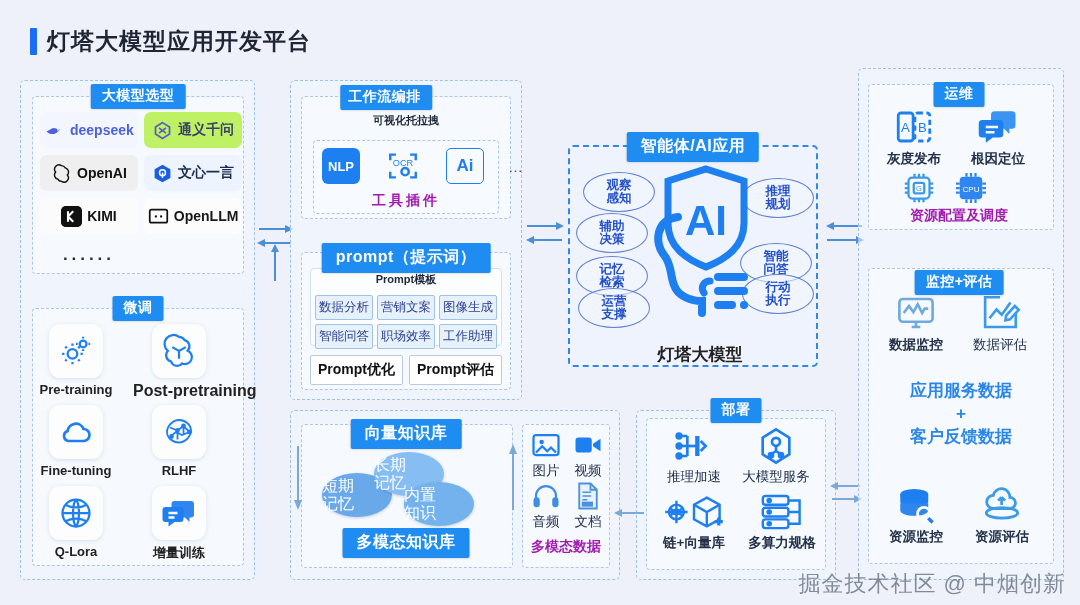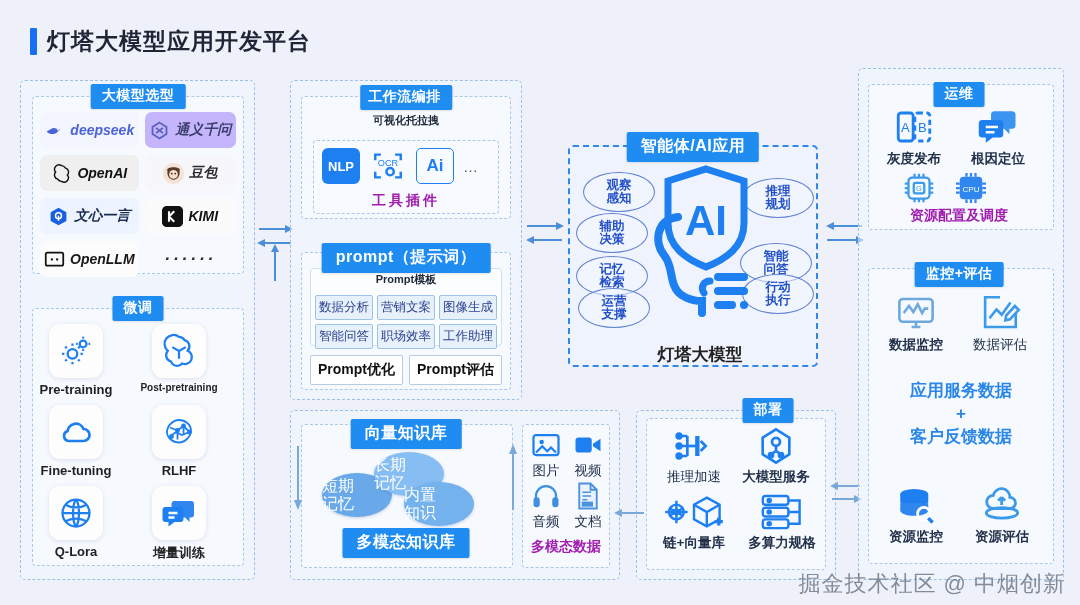--- a/index.html
+++ b/index.html
@@ -51,29 +51,28 @@
     z-index: 6;
     box-shadow: 0 1px 2px rgba(0,0,0,.10);
   }
   .badge.lg { font-size: 16px; padding: 4px 14px 5px; }
 
   
   .model-grid {
     position: absolute; display: grid;
     grid-template-columns: 1fr 1fr;
     gap: 7px 6px;
-    font-style: italic;
   }
   .model-chip {
     display: flex; align-items: center; justify-content: center; gap: 5px;
     border-radius: 7px; height: 36px; padding: 0 4px;
     font-size: 14px; font-weight: bold;
   }
   .chip-ds  { background: #f3f5ff; color: #4b62d8; }
-  .chip-qw  { background: #c4b5fd; color: #3b3f6b; text-align: right; }
+  .chip-qw  { background: #bef264; color: #3b3f6b; text-align: right; }
   .chip-oai { background: #efefef; color: #111; }
   .chip-db  { background: #f7f7fb; color: #2b2b2b; }
   .chip-wx  { background: #eef4ff; color: #1a2b50; }
   .chip-km  { background: #fbfbfb; color: #111; }
   .chip-ol  { background: #fcfcfc; color: #171717; }
   .chip-dots{ background: transparent; color: #2b2b2b; letter-spacing: 3px; font-size: 17px; }
 
   .logo-sq { width: 21px; height: 21px; border-radius: 5px; display:inline-block; flex: 0 0 auto;}
 
   
@@ -168,32 +167,20 @@
       <span>通义千问</span>
     </div>
     <div class="model-chip chip-oai">
       <span class="logo-sq">
         <svg width="21" height="21" viewBox="0 0 24 24">
             <path d="M12 3a5 5 0 014.3 2.5 5 5 0 012.4 8.2A5 5 0 0112 21a5 5 0 01-4.3-2.5 5 5 0 01-2.4-8.2A5 5 0 0112 3z" fill="none" stroke="#111" stroke-width="1.6"></path>
           </svg>
       </span>
       <span>OpenAI</span>
     </div>
-    <div class="model-chip chip-db">
-      <span class="logo-sq" style="border-radius:50%;overflow:hidden;background:#f3dfd4">
-        <svg width="21" height="21" viewBox="0 0 24 24">
-            <circle cx="12" cy="12" r="12" fill="#f6e3d8"></circle>
-            <path d="M5 7c2-3 12-3 14 0v4c0 5-4 8-7 8s-7-3-7-8z" fill="#5b3a2c"></path>
-            <circle cx="12" cy="13" r="5" fill="#fadfce"></circle>
-            <circle cx="10" cy="12" r="1" fill="#3b2418"></circle>
-            <circle cx="14" cy="12" r="1" fill="#3b2418"></circle>
-          </svg>
-      </span>
-      <span>豆包</span>
-    </div>
     <div class="model-chip chip-wx">
       <span class="logo-sq">
         <svg width="21" height="21" viewBox="0 0 24 24">
             <path d="M12 2l9 5v10l-9 5-9-5V7z" fill="#1a5fe0"></path>
             <circle cx="12" cy="11" r="3.4" fill="none" stroke="#fff" stroke-width="1.7"></circle>
             <path d="M12 11v6" stroke="#fff" stroke-width="1.7"></path>
           </svg>
       </span>
       <span>文心一言</span>
     </div>
@@ -235,21 +222,21 @@
     </div>
     <div class="icon-label">Pre-training</div>
   </div>
   <div class="icon-cell" style="left:133px; top:324px;">
     <div class="icon-box">
       <svg width="36" height="36" viewBox="0 0 24 24" fill="none" stroke="#1d7ff0" stroke-width="1.5">
           <path d="M12 2.6a4.3 4.3 0 013.7 2.1 4.3 4.3 0 012.1 7.1 4.3 4.3 0 01-3.7 8.5 4.3 4.3 0 01-7.4-1.3 4.3 4.3 0 01-2.1-7.1A4.3 4.3 0 0112 2.6z"></path>
           <path d="M7.5 9.4l4.5 2.6 4.5-2.6M12 12v5.2"></path>
         </svg>
     </div>
-    <div class="icon-label" style="font-size:10px">Post-pretraining</div>
+    <div class="icon-label" style="font-size:16px">Post-pretraining</div>
   </div>
 
   <div class="icon-cell" style="left:30px; top:405px;">
     <div class="icon-box">
       <svg width="36" height="36" viewBox="0 0 24 24" fill="none" stroke="#1d7ff0" stroke-width="1.8">
           <path d="M7 18h10a4 4 0 000-8 5.5 5.5 0 00-10.6 1.4A3.4 3.4 0 007 18z"></path>
         </svg>
     </div>
     <div class="icon-label">Fine-tuning</div>
   </div>
@@ -292,25 +279,25 @@
       <polygon points="38,14 30,10 30,18" fill="#4b8fd8"></polygon>
     <line x1="36" y1="28" x2="9" y2="28" stroke="#4b8fd8" stroke-width="2"></line>
       <polygon points="2,28 10,24 10,32" fill="#4b8fd8"></polygon>
     <line x1="20" y1="66" x2="20" y2="36" stroke="#4b8fd8" stroke-width="2"></line>
       <polygon points="20,29 16,37 24,37" fill="#4b8fd8"></polygon>
   </svg>
 
   <div class="dash-outer" style="left:290px; top:80px; width:232px; height:320px;"></div>
 
   <div class="dash-inner" style="left:301px; top:96px; width:210px; height:123px;"></div>
-  <div class="badge" style="left:406px; top:85px;padding-left:8px;">工作流编排</div>
+  <div class="badge" style="left:386px; top:85px;padding-left:8px;">工作流编排</div>
   <div class="sub-label" style="left:406px; top:113px;">可视化托拉拽</div>
 
   <div class="dash-inner" style="left:313px; top:140px; width:186px; height:74px;"></div>
-  <div style="position:absolute;left:322px;top:148px;display:flex;align-items:center;gap:9px">
+  <div style="position:absolute;left:322px;top:148px;display:flex;align-items:center;gap:24px">
     <div style="width:38px;height:36px;background:#1d7ff0;border-radius:6px;display:flex;align-items:center;justify-content:center;color:#fff;font-size:13px;font-weight:bold">
       <span>NLP</span>
     </div>
     <div style="width:38px;height:36px;display:flex;align-items:center;justify-content:center">
       <svg width="36" height="34" viewBox="0 0 24 24" fill="none" stroke="#1d7ff0" stroke-width="1.7">
           <path d="M3 8V4h4M21 8V4h-4M3 16v4h4M21 16v4h-4"></path>
           <text x="12" y="12" font-size="6.5" fill="#1d7ff0" stroke="none" text-anchor="middle" font-family="Liberation Sans">OCR</text>
           <circle cx="13.5" cy="16" r="2.6"></circle>
         </svg>
     </div>
@@ -436,21 +423,21 @@
     <path d="M62 118 C56 118 52 124 56 130" fill="none" stroke="#1d7ff0" stroke-width="7" stroke-linecap="round"></path>
     <rect x="66" y="110" width="34" height="8" rx="4" fill="#1d7ff0"></rect>
     <rect x="66" y="124" width="34" height="8" rx="4" fill="#1d7ff0"></rect>
     <rect x="66" y="138" width="22" height="8" rx="4" fill="#1d7ff0"></rect>
     <circle cx="96" cy="142" r="4" fill="#1d7ff0"></circle>
   </svg>
   <div class="center-caption" style="left:700px; top:343px;">灯塔大模型</div>
 
   <div class="dash-outer" style="left:636px; top:410px; width:200px; height:170px;"></div>
   <div class="dash-inner" style="left:646px; top:418px; width:180px; height:152px;"></div>
-  <div class="badge" style="left:736px; top:398px;margin-left:32px;">部署</div>
+  <div class="badge" style="left:736px; top:398px;">部署</div>
 
   <div class="icon-plain" style="left:654px; top:426px; width:80px">
     <svg width="44" height="40" viewBox="0 0 24 24" style="margin:0 auto" fill="none" stroke="#1d7ff0" stroke-width="1.6">
         <path d="M4 6h4M4 12h4M4 18h4M8 6v12"></path>
         <circle cx="3" cy="6" r="1.4" fill="#1d7ff0"></circle>
         <circle cx="3" cy="12" r="1.4" fill="#1d7ff0"></circle>
         <circle cx="3" cy="18" r="1.4" fill="#1d7ff0"></circle>
         <path d="M8 12h6"></path>
         <path d="M14 6v12" stroke-width="2.6"></path>
         <path d="M16 9l3 3-3 3"></path>
@@ -458,21 +445,21 @@
     <div class="cap" style="font-weight:normal">推理加速</div>
   </div>
   <div class="icon-plain" style="left:734px; top:426px; width:84px">
     <svg width="44" height="40" viewBox="0 0 24 24" style="margin:0 auto" fill="none" stroke="#1d7ff0" stroke-width="1.6">
         <path d="M12 2l8 5v10l-8 5-8-5V7z"></path>
         <circle cx="12" cy="9.5" r="2.4"></circle>
         <path d="M12 12v3M12 15l-3 2M12 15l3 2"></path>
         <circle cx="9" cy="17.5" r="1.2" fill="#1d7ff0"></circle>
         <circle cx="15" cy="17.5" r="1.2" fill="#1d7ff0"></circle>
       </svg>
-    <div class="cap" style="font-weight:bold">大模型服务</div>
+    <div class="cap" style="font-weight:normal">大模型服务</div>
   </div>
   <div class="icon-plain" style="left:648px; top:492px; width:92px">
     <svg width="64" height="40" viewBox="0 0 40 24" style="margin:0 auto" fill="none" stroke="#1d7ff0" stroke-width="1.5">
       <circle cx="9" cy="12" r="4.6"></circle>
         <path d="M4.4 9.5l9 5M4.4 14.5l9-5M9 5v14M2 12h14"></path>
         <circle cx="9" cy="12" r="1.4" fill="#1d7ff0"></circle>
       <path d="M28 3l8 4.5v9L28 21l-8-4.5v-9z"></path>
         <path d="M20 7.5l8 4.5 8-4.5M28 12v9"></path>
         <path d="M33 18h5M35.5 15.5v5" stroke-width="2"></path>
     </svg>
@@ -540,21 +527,21 @@
       </svg>
     <svg width="40" height="36" viewBox="0 0 24 24" fill="none" stroke="#2f86ef" stroke-width="1.5">
         <rect x="4.5" y="4.5" width="15" height="15" rx="2.5" fill="#2f86ef" stroke="none"></rect>
         <text x="12" y="14.4" font-size="5.4" fill="#fff" stroke="none" text-anchor="middle" font-family="Liberation Sans">CPU</text>
         <path d="M9 4.5V2M12 4.5V2M15 4.5V2M9 19.5V22M12 19.5V22M15 19.5V22M4.5 9H2M4.5 12H2M4.5 15H2M19.5 9H22M19.5 12H22M19.5 15H22" stroke="#2f86ef"></path>
       </svg>
   </div>
   <div class="plain-label" style="left:959px; top:207px;">资源配置及调度</div>
 
   <div class="dash-inner" style="left:868px; top:268px; width:186px; height:296px;"></div>
-  <div class="badge" style="left:959px; top:262px;text-align:center;">监控+评估</div>
+  <div class="badge" style="left:959px; top:270px;text-align:center;">监控+评估</div>
 
   <div class="icon-plain" style="left:876px; top:292px; width:80px">
     <svg width="48" height="42" viewBox="0 0 24 24" style="margin:0 auto" fill="none" stroke="#6fa9dd" stroke-width="1.5">
         <rect x="2.5" y="4" width="19" height="13" rx="2"></rect>
         <path d="M5 12l3-4 2.5 3.5L13 7l2.5 5 1.5-2.5H19"></path>
         <path d="M9.5 20h5M12 17v3"></path>
       </svg>
     <div class="cap" style="font-weight:bold">数据监控</div>
   </div>
   <div class="icon-plain" style="left:960px; top:292px; width:80px">

